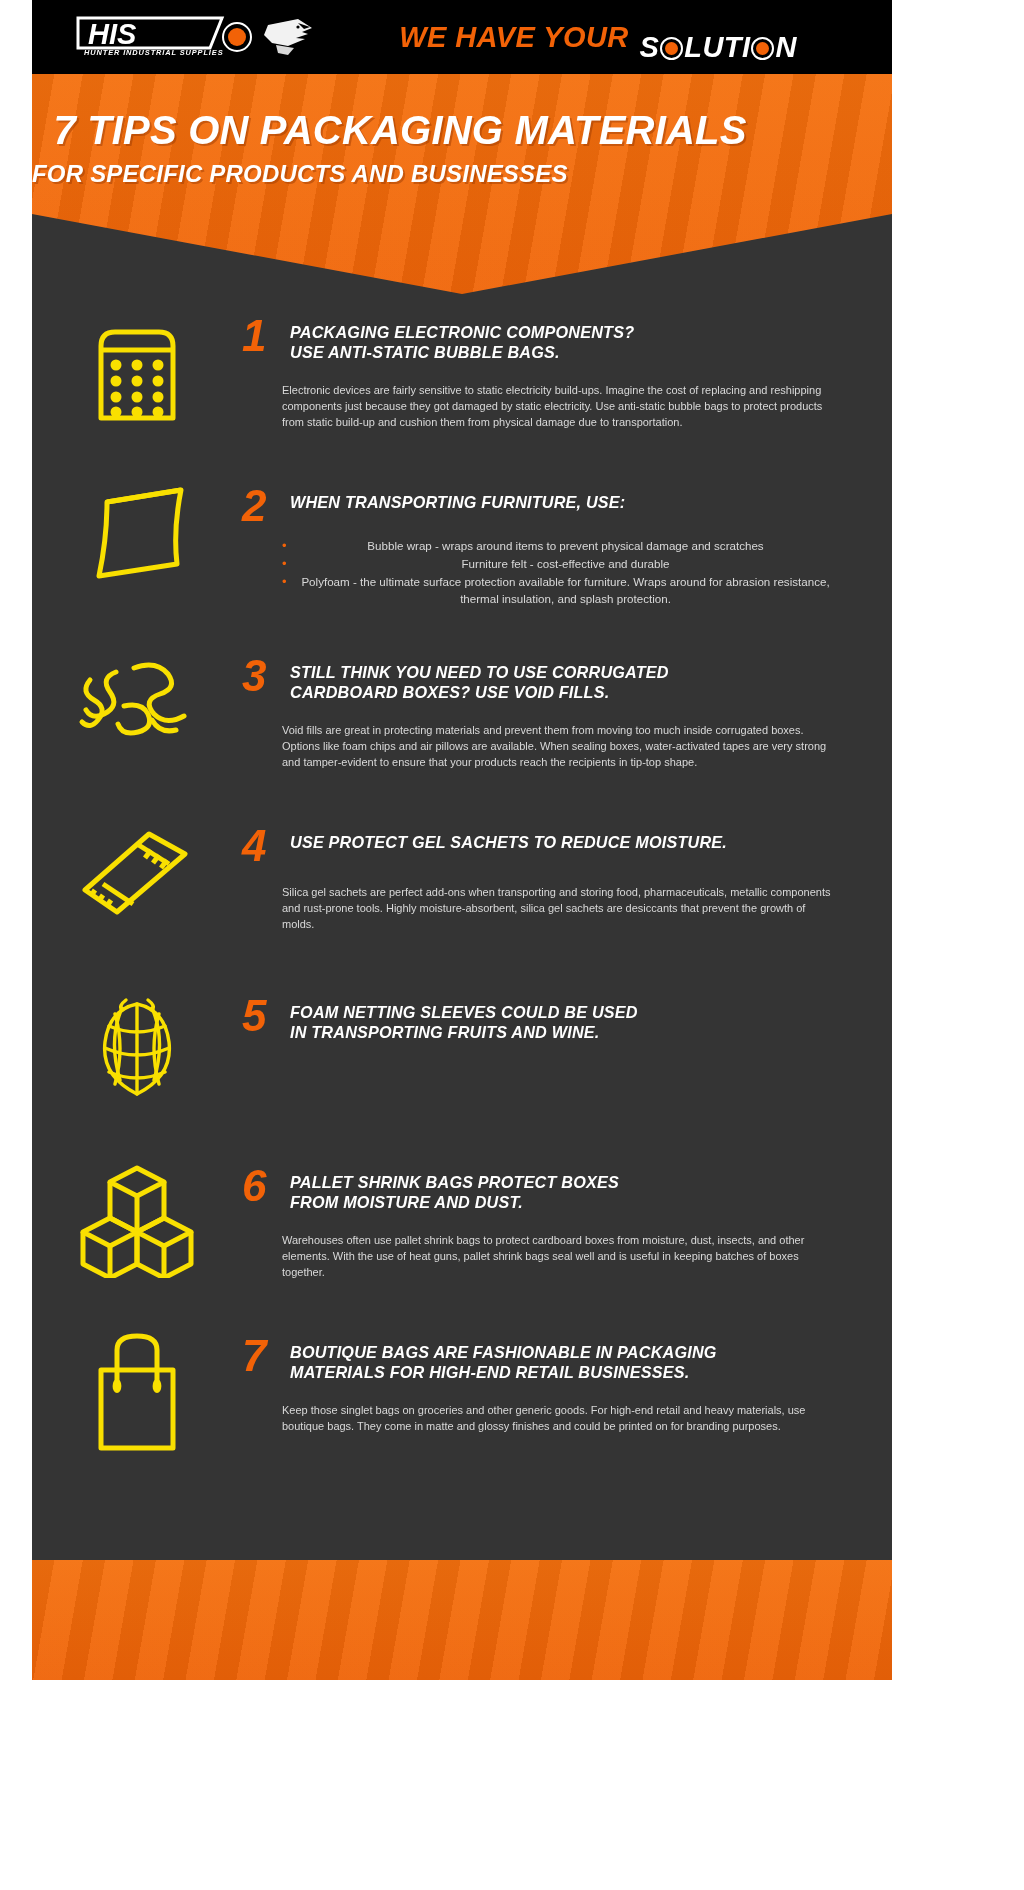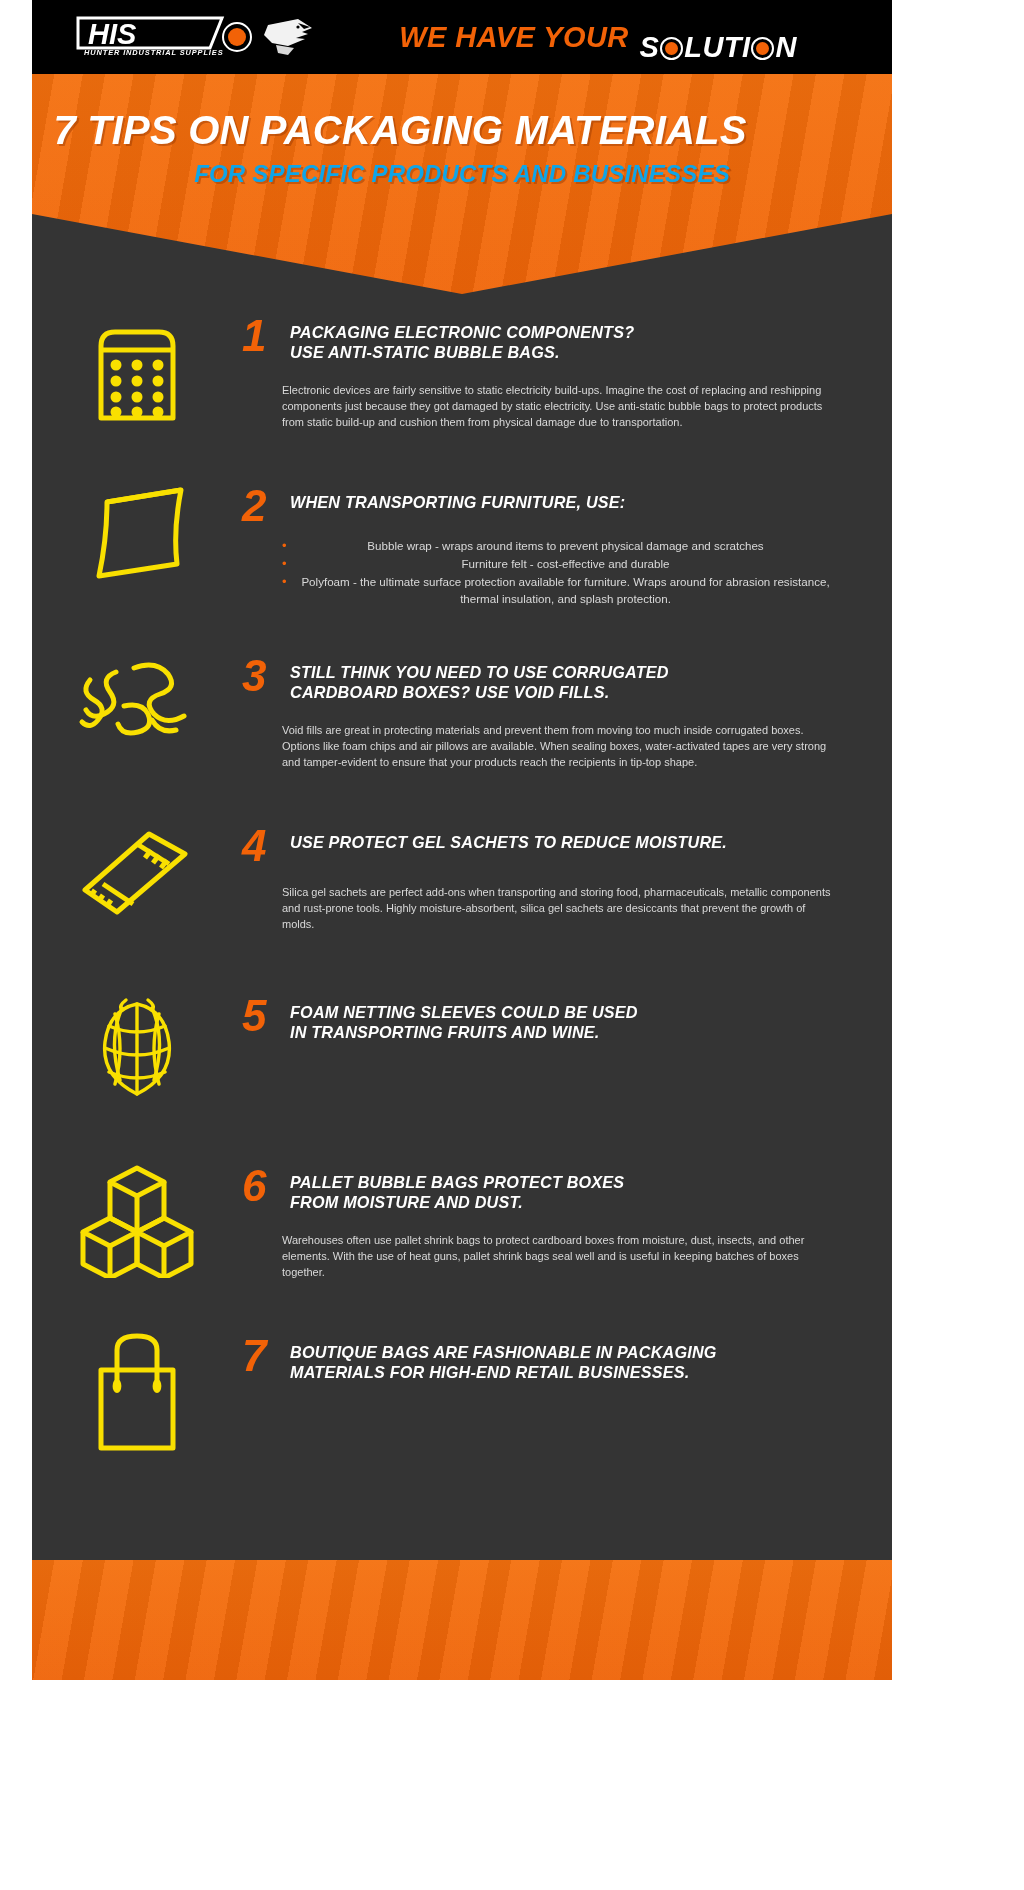--- a/index.html
+++ b/index.html
@@ -78,23 +78,23 @@
   }
   .title-main {
     position:absolute; left:0; top:108px; width:736px;
     text-align:center;
     font-size:40px; font-weight:bold; font-style:italic;
     color:#ffffff; letter-spacing:0.2px;
     text-shadow:2px 2px 0 rgba(150,55,0,0.45);
   }
   .title-sub {
     position:absolute; left:0; top:160px; width:860px;
-    text-align:center;
+    text-align:left;
     font-size:24px; font-weight:bold; font-style:italic;
-    color:#0ea5e9; letter-spacing:0.2px;
+    color:#ffffff; letter-spacing:0.2px;
     text-shadow:2px 2px 0 rgba(150,55,0,0.45);
   }
 
   
   .tips { position:absolute; left:0; top:300px; width:860px; }
   .tip {
     position:relative;
     display:flex; align-items:flex-start;
     min-height:170px;
   }
@@ -321,21 +321,21 @@
               <path d="M90 58 L117 72 L90 86 L63 72 Z"></path>
               <path d="M63 72 V104 L90 118 V86"></path>
               <path d="M117 72 V104 L90 118"></path>
             </g>
           </svg>
         </div>
         <div class="tip-body">
           <div class="tip-head">
             <div class="tip-num">6</div>
             <div class="tip-title">
-              <span>PALLET BUBBLE BAGS PROTECT BOXES</span><br>
+              <span>PALLET SHRINK BAGS PROTECT BOXES</span><br>
               <span>FROM MOISTURE AND DUST.</span>
             </div>
           </div>
           <div class="tip-text">Warehouses often use pallet shrink bags to protect cardboard boxes from moisture, dust, insects, and other elements. With the use of heat guns, pallet shrink bags seal well and is useful in keeping batches of boxes together.</div>
         </div>
       </div>
 
       <div class="tip">
         <div class="tip-icon">
           <svg width="108" height="126" viewBox="0 0 108 126">
@@ -350,20 +350,21 @@
           </svg>
         </div>
         <div class="tip-body">
           <div class="tip-head">
             <div class="tip-num">7</div>
             <div class="tip-title">
               <span>BOUTIQUE BAGS ARE FASHIONABLE IN PACKAGING</span><br>
               <span>MATERIALS FOR HIGH-END RETAIL BUSINESSES.</span>
             </div>
           </div>
+          <div class="tip-text">Keep those singlet bags on groceries and other generic goods. For high-end retail and heavy materials, use boutique bags. They come in matte and glossy finishes and could be printed on for branding purposes.</div>
         </div>
       </div>
 
     </div>
   </div>
 
   <div class="footerband"></div>
 </div>
 
 </body></html>

